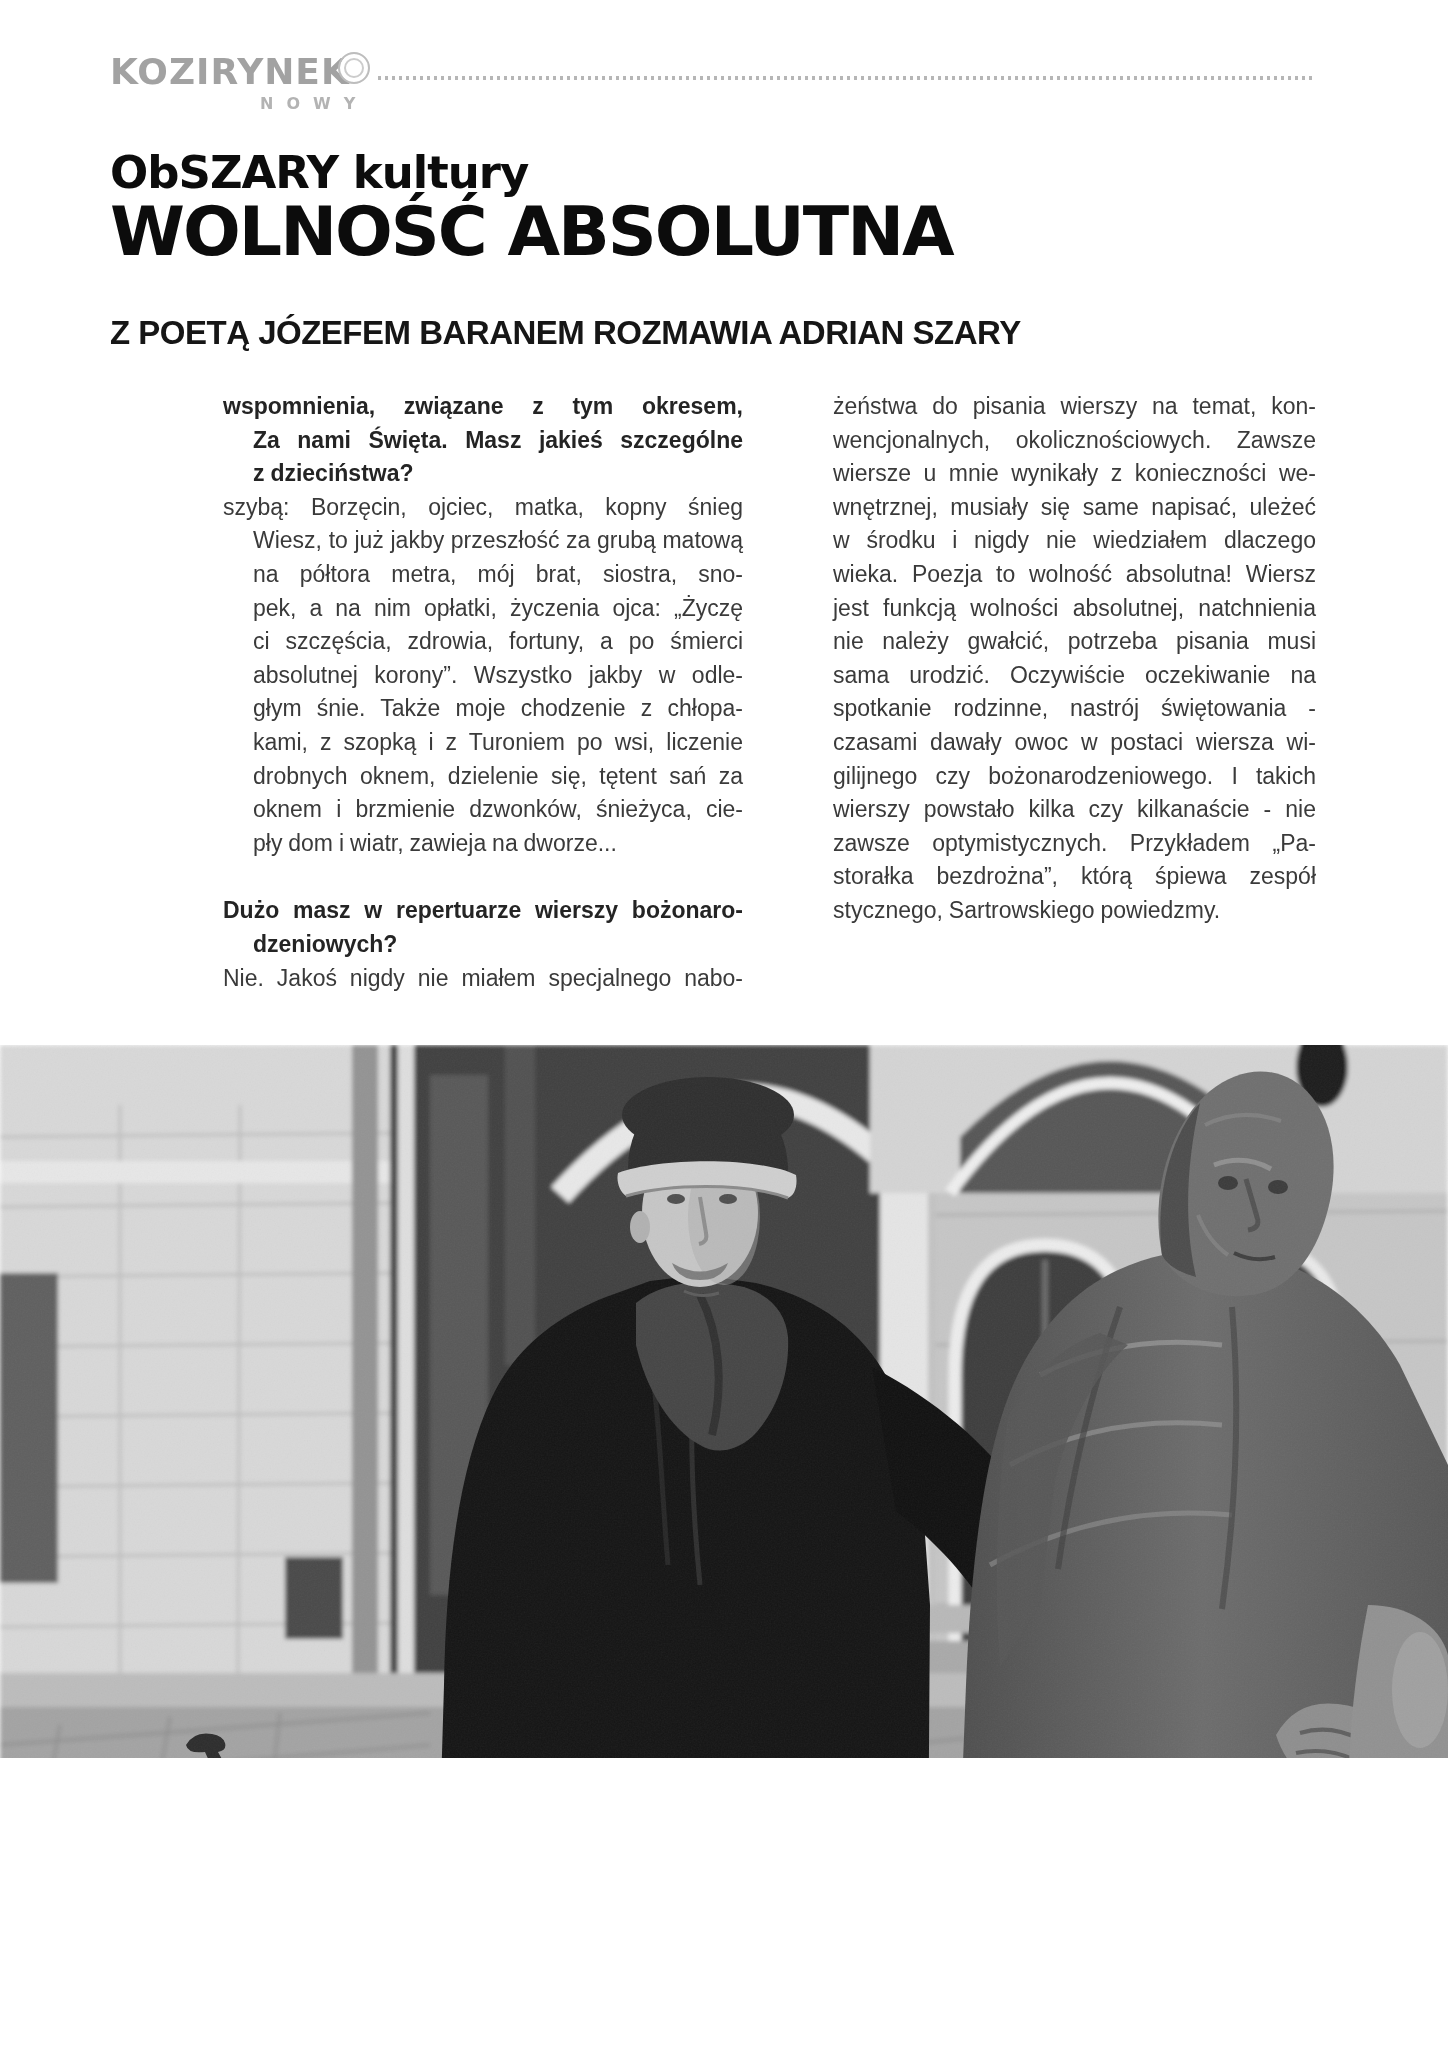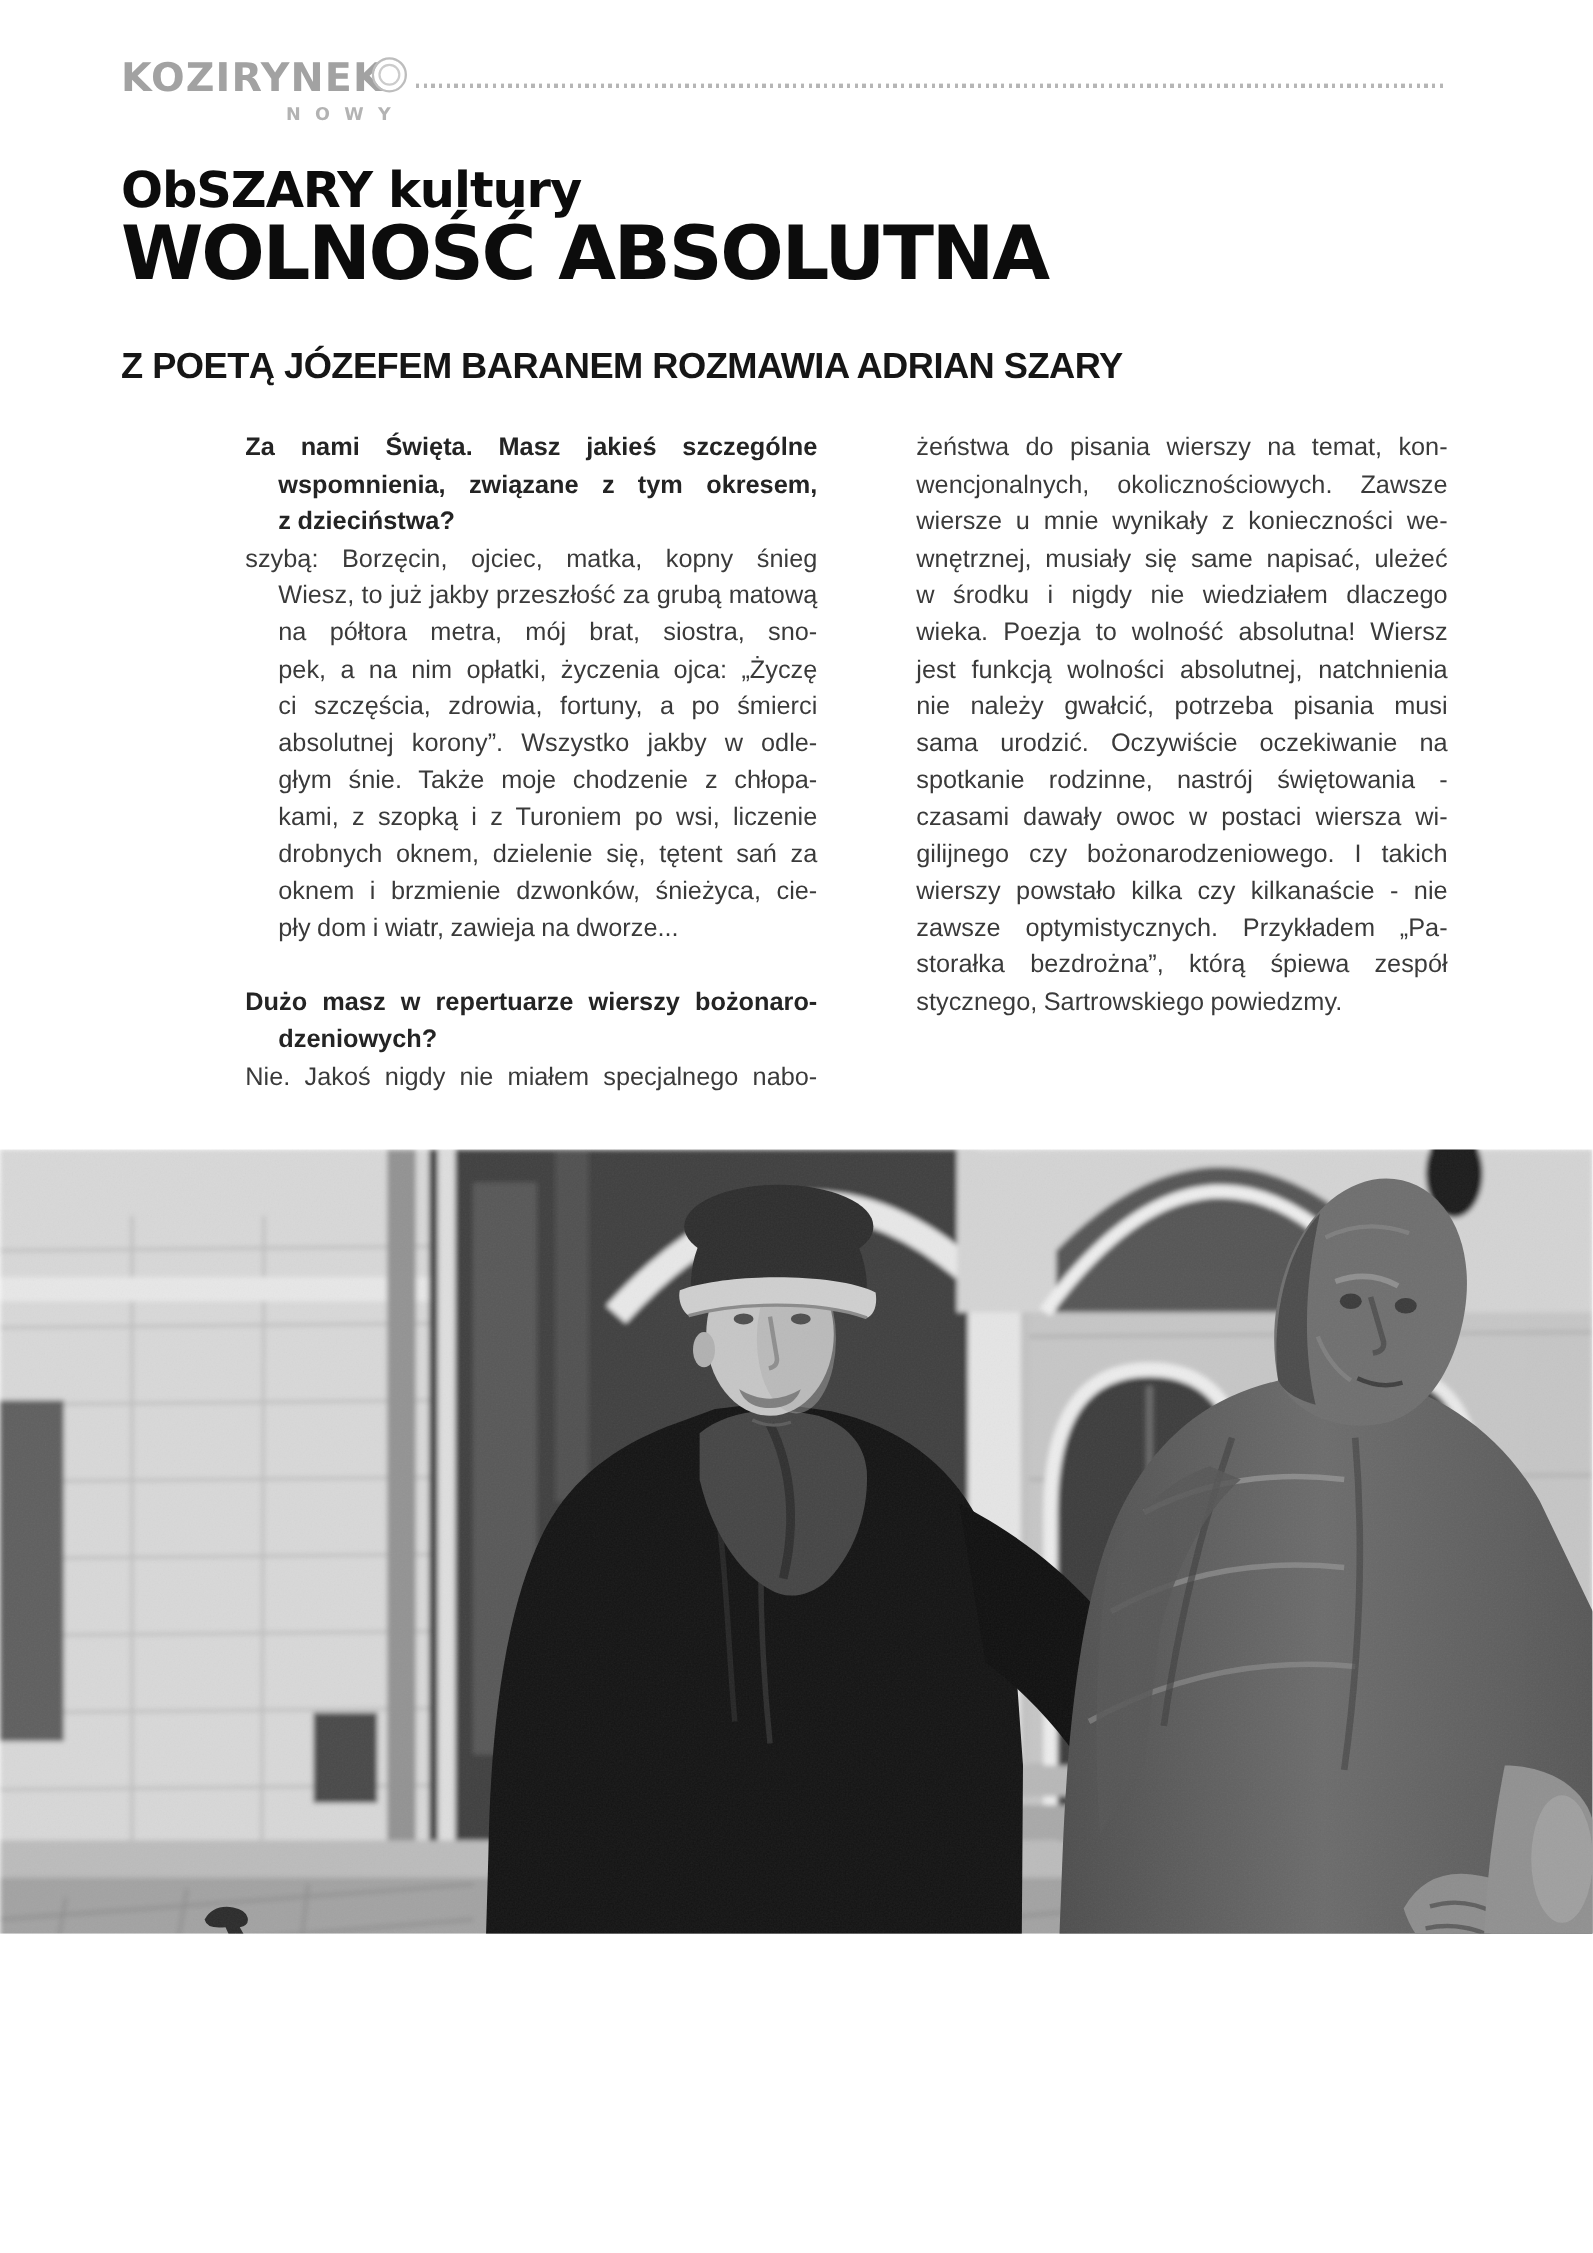--- a/index.html
+++ b/index.html
@@ -62,22 +62,22 @@
 
   <div class="titleblock">
     <div class="kicker">ObSZARY kultury</div>
     <div class="title">WOLNOŚĆ ABSOLUTNA</div>
   </div>
   <div class="subtitle">Z POETĄ JÓZEFEM BARANEM ROZMAWIA ADRIAN SZARY</div>
 
   <div class="columns">
     <div class="col-left">
       <div class="para q hang last-left">
+          <div class="line">wspomnienia, związane z tym okresem,</div>
           <div class="line">Za nami Święta. Masz jakieś szczególne</div>
-          <div class="line">wspomnienia, związane z tym okresem,</div>
           <div class="line">z dzieciństwa?</div>
         </div>
       <div class="para hang last-left">
           <div class="line">szybą: Borzęcin, ojciec, matka, kopny śnieg</div>
           <div class="line">Wiesz, to już jakby przeszłość za grubą matową</div>
           <div class="line">na półtora metra, mój brat, siostra, sno-</div>
           <div class="line">pek, a na nim opłatki, życzenia ojca: „Życzę</div>
           <div class="line">ci szczęścia, zdrowia, fortuny, a po śmierci</div>
           <div class="line">absolutnej korony”. Wszystko jakby w odle-</div>
           <div class="line">głym śnie. Także moje chodzenie z chłopa-</div>

